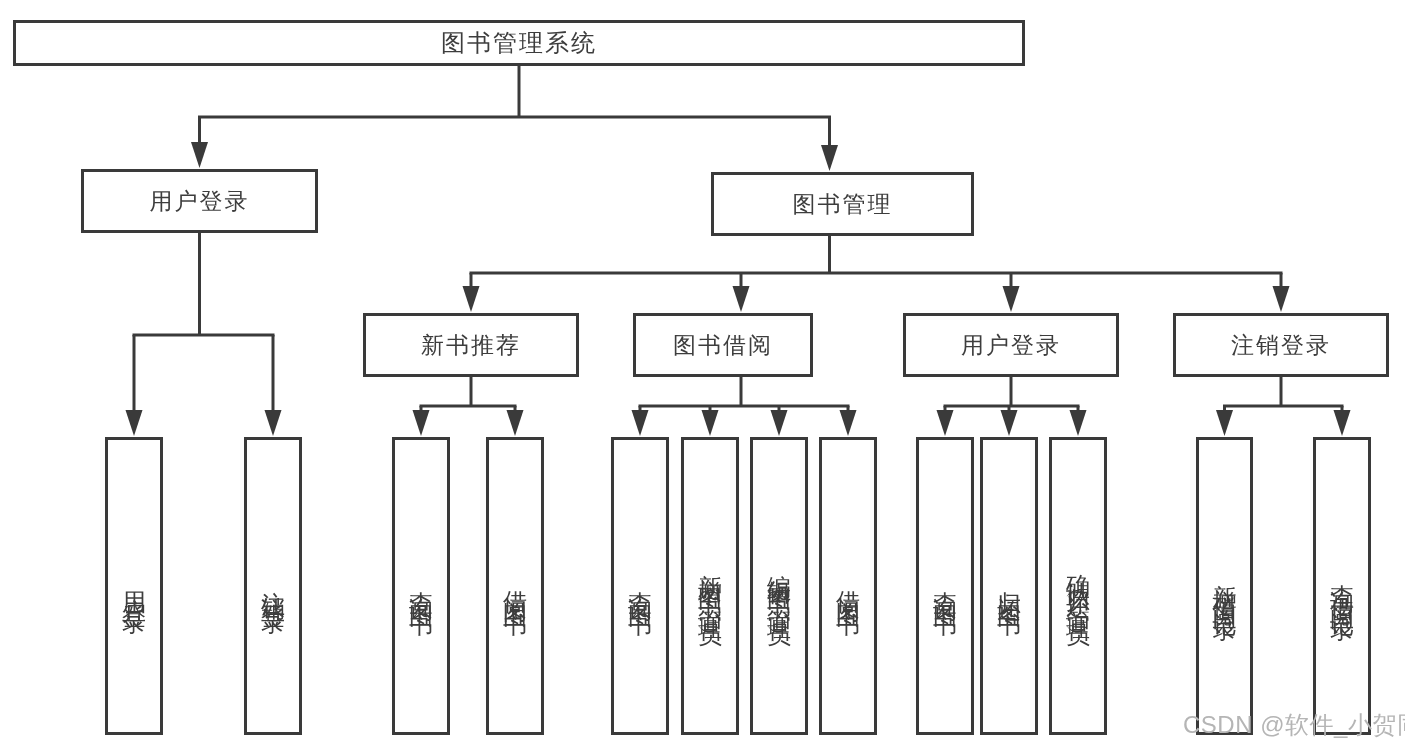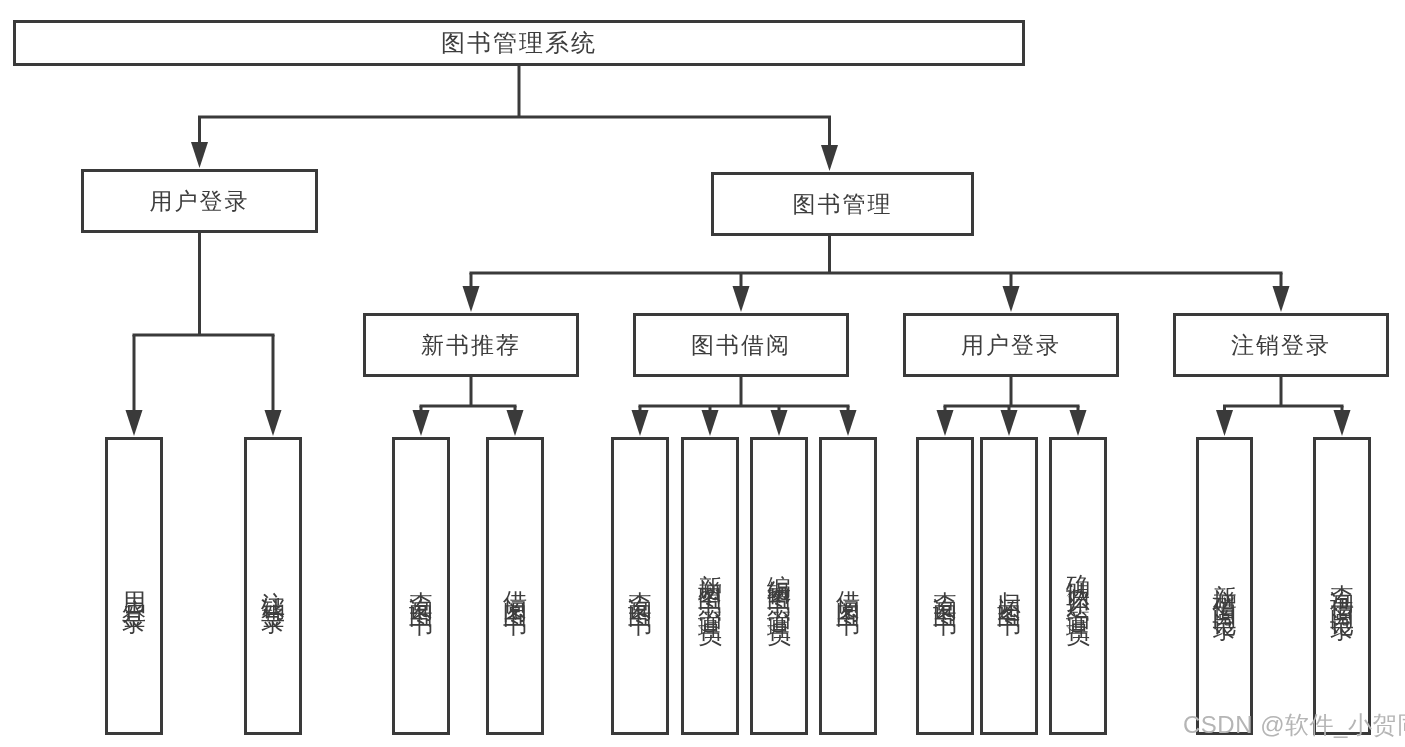--- a/index.html
+++ b/index.html
@@ -122,21 +122,21 @@
       </div>
       <div class="node horiz" style="left: 81px; top: 169px; width: 237px; height: 64px; border-color: rgb(58, 58, 58); color: rgb(61, 61, 61);">
         <span class="node-label">用户登录</span>
       </div>
       <div class="node horiz" style="left: 711px; top: 172px; width: 263px; height: 64px; border-color: rgb(58, 58, 58); color: rgb(61, 61, 61);">
         <span class="node-label">图书管理</span>
       </div>
       <div class="node horiz" style="left: 363px; top: 313px; width: 216px; height: 64px; border-color: rgb(58, 58, 58); color: rgb(61, 61, 61);">
         <span class="node-label">新书推荐</span>
       </div>
-      <div class="node horiz" style="left: 633px; top: 313px; width: 216px; height: 64px; border-color: rgb(58, 58, 58); color: rgb(61, 61, 61);">
+      <div class="node horiz" style="left: 633px; top: 313px; width: 180px; height: 64px; border-color: rgb(58, 58, 58); color: rgb(61, 61, 61);">
         <span class="node-label">图书借阅</span>
       </div>
       <div class="node horiz" style="left: 903px; top: 313px; width: 216px; height: 64px; border-color: rgb(58, 58, 58); color: rgb(61, 61, 61);">
         <span class="node-label">用户登录</span>
       </div>
       <div class="node horiz" style="left: 1173px; top: 313px; width: 216px; height: 64px; border-color: rgb(58, 58, 58); color: rgb(61, 61, 61);">
         <span class="node-label">注销登录</span>
       </div>
       <div class="node vert" style="left: 105px; top: 437px; width: 58px; height: 298px; border-color: rgb(58, 58, 58); color: rgb(61, 61, 61);">
         <span class="node-label">用户登录</span>

